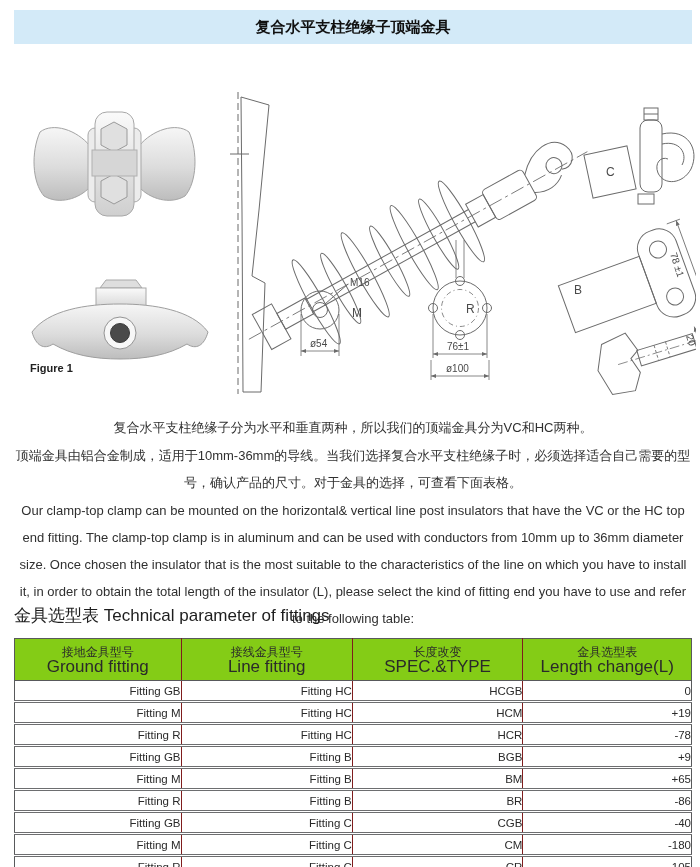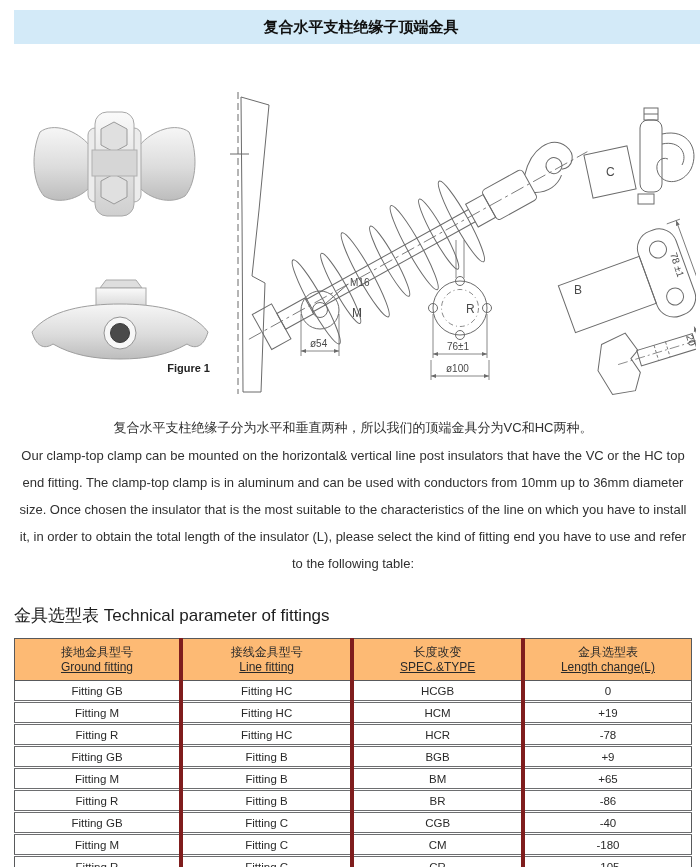--- a/index.html
+++ b/index.html
@@ -2,40 +2,40 @@
 <html><head>
 <meta charset="utf-8">
 <style>
   html,body{margin:0;padding:0;background:#fff;}
   .page{position:relative;width:700px;height:867px;background:#fff;overflow:hidden;
         font-family:"Liberation Sans",sans-serif;color:#2e2e2e;}
   .abs{position:absolute;}
   
   .title-bar{left:14px;top:10px;width:678px;height:34px;background:#d3eaf8;
              display:flex;align-items:center;justify-content:center;gap:6px;
-             font-weight:bold;font-size:15px;color:#101010;white-space:nowrap;padding-left:8px;}
-  
-  .fig-caption{left:30px;top:362px;width:180px;text-align:right;
+             font-weight:bold;font-size:15px;color:#101010;white-space:nowrap;}
+  
+  .fig-caption{left:30px;top:362px;width:180px;text-align:left;
                font-weight:bold;font-size:11px;color:#222;}
   
   .text-block{left:14px;top:414px;width:678px;font-size:13px;line-height:27px;color:#303030;text-align:center;}
   .text-block p{margin:0 0 1px 0;}
   
   .table-heading{left:14px;top:604px;width:678px;font-size:17px;color:#1d1d1d;}
   table.fittings{left:14px;top:638px;width:678px;border-collapse:collapse;table-layout:fixed;
                  font-size:11.5px;color:#2a2a2a;}
-  table.fittings th,table.fittings td{border-left:4px solid #7f1d1d;text-align:center;
+  table.fittings th,table.fittings td{border-left:1px solid #7f1d1d;text-align:center;
                  padding:0;}
   table.fittings th:first-child,table.fittings td:first-child{border-left:none;}
   table.fittings{border:1px solid #58595b;}
-  table.fittings thead th{background:#fdba74;height:41px;font-weight:normal;
+  table.fittings thead th{background:#84cc16;height:41px;font-weight:normal;
                  border-bottom:1px solid #58595b;}
   table.fittings thead .h-cn{font-size:12px;line-height:15px;}
-  table.fittings thead .h-en{font-size:12px;line-height:14px;text-decoration:underline;}
-  table.fittings tbody td{height:19px;border-bottom:3px double #6d6e70;}
+  table.fittings thead .h-en{font-size:17px;line-height:14px;}
+  table.fittings tbody td{height:19px;border-bottom:3px double #6d6e70;text-align:right;}
   
   .tech text{fill:#4a4a4a;}
 </style>
 </head>
 <body>
 
 <div class="page">
 
   <div class="abs title-bar">
     <span>复合水平支柱绝缘子顶端金具</span>
@@ -171,20 +171,21 @@
         <line x1="-2" y1="0" x2="92" y2="0" stroke-dasharray="10 3 2 3" stroke-width="0.7"></line>
         <line x1="82" y1="-14" x2="82" y2="14" stroke-width="0.8"></line>
         <path d="M82,-14 l-2,5 l4,0 Z M82,14 l-2,-5 l4,0 Z" fill="#6b6b6b" stroke="none"></path>
       </g>
       <text x="458" y="244" stroke="none" transform="rotate(73 458 244)">20</text>
     </g>
   </svg>
 
   <div class="abs text-block">
     <p>复合水平支柱绝缘子分为水平和垂直两种，所以我们的顶端金具分为VC和HC两种。</p>
+    <p>顶端金具由铝合金制成，适用于10mm-36mm的导线。当我们选择复合水平支柱绝缘子时，必须选择适合自己需要的型号，确认产品的尺寸。对于金具的选择，可查看下面表格。</p>
     <p>Our clamp-top clamp can be mounted on the horizontal&amp; vertical line post insulators that have the VC or the HC top end fitting. The clamp-top clamp is in aluminum and can be used with conductors from 10mm up to 36mm diameter size. Once chosen the insulator that is the most suitable to the characteristics of the line on which you have to install it, in order to obtain the total length of the insulator (L), please select the kind of fitting end you have to use and refer to the following table:</p>
   </div>
 
   <div class="abs table-heading">金具选型表 Technical parameter of fittings</div>
 
   <table class="abs fittings">
     <colgroup>
         <col style="width:24.6%">
         <col style="width:25.3%">
         <col style="width:25.2%">

